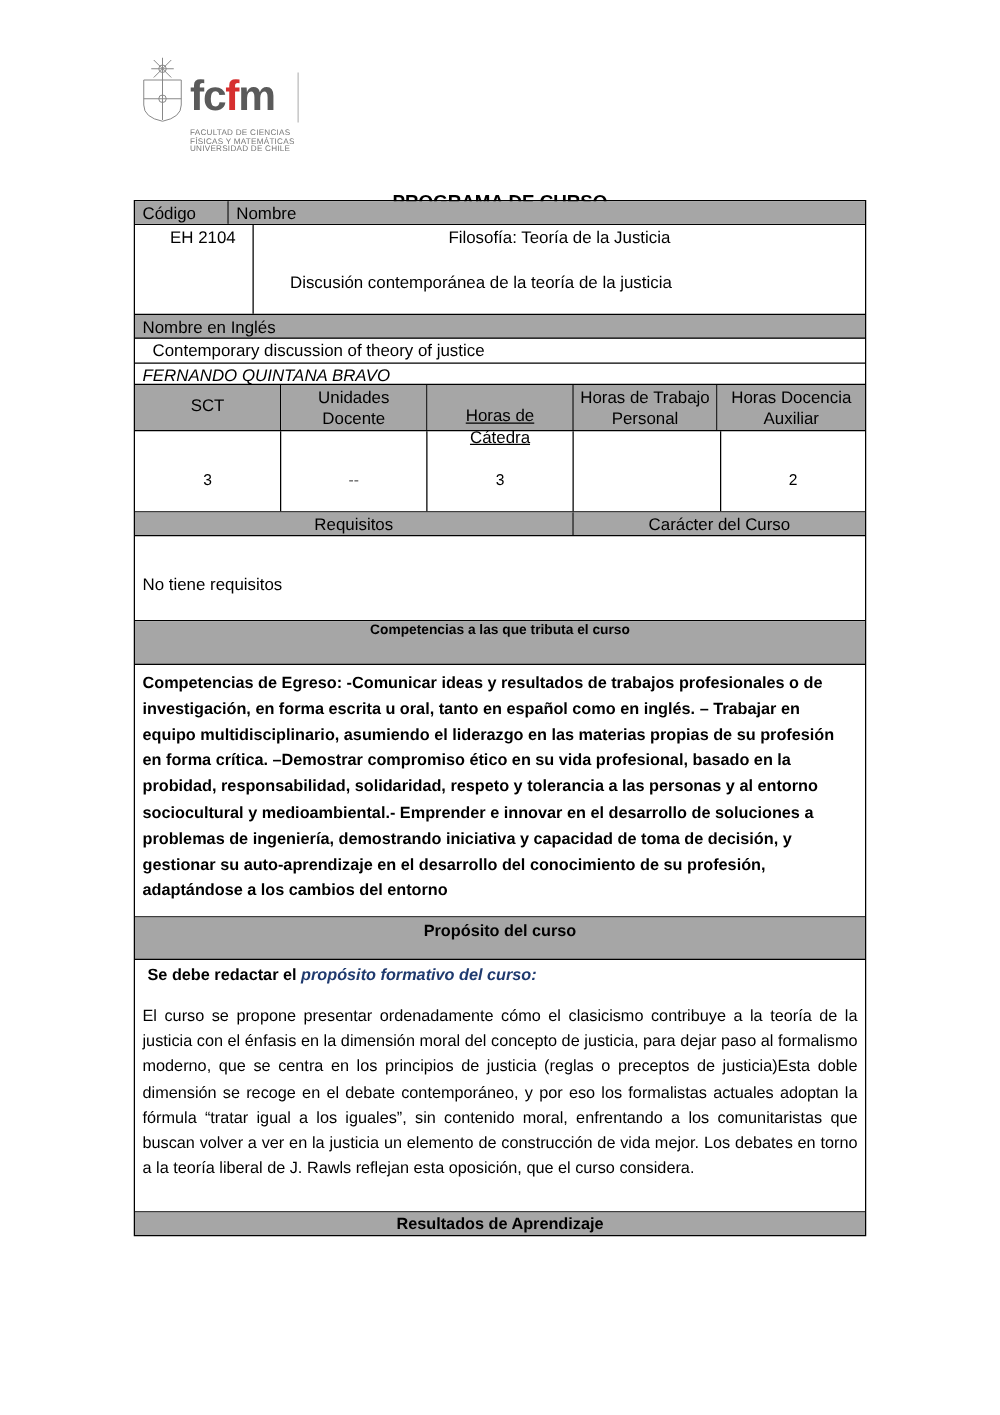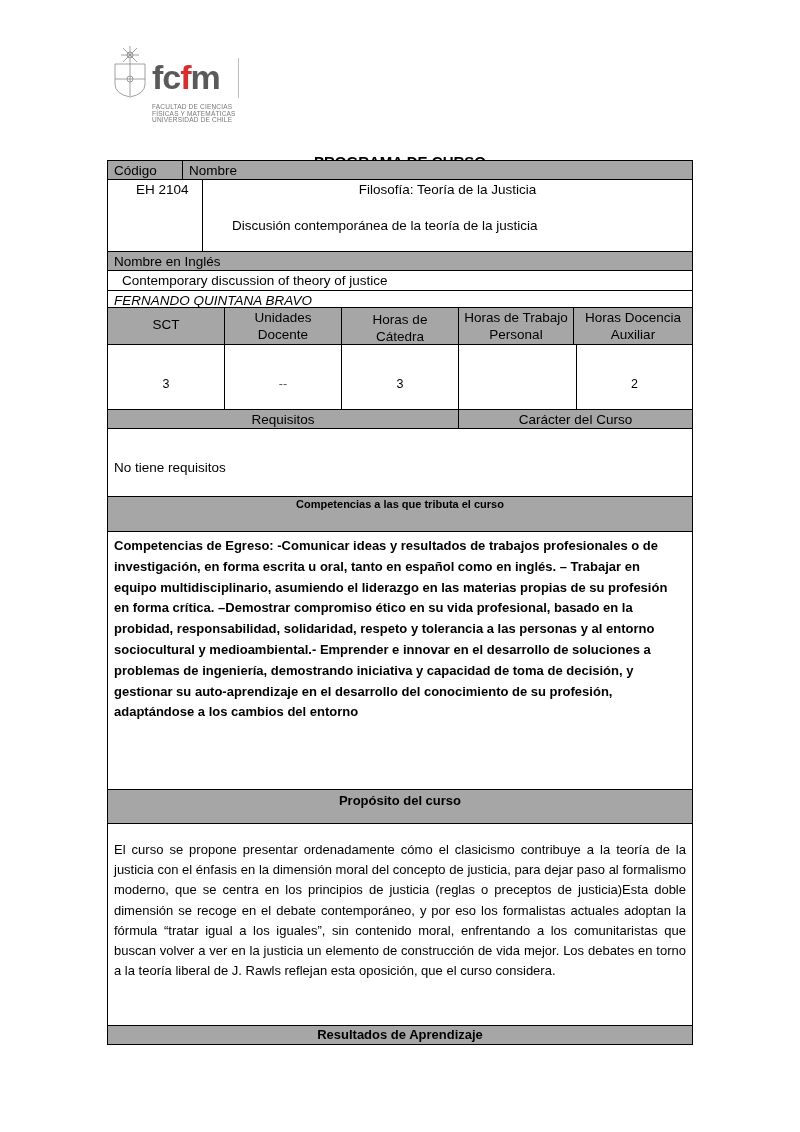--- a/index.html
+++ b/index.html
@@ -73,21 +73,21 @@
   <div class="row" style="height:17px;line-height:19px;font-style:italic;">
     <div class="cell" style="flex:1;">FERNANDO QUINTANA BRAVO</div>
   </div>
 
   <div class="row" style="height:37px;">
     <div class="cell gray center" style="width:117px;line-height:34px;">SCT</div>
     <div class="cell gray center" style="width:117px;line-height:17px;padding-top:1px;">
         <div>Unidades</div>
         <div>Docente</div>
       </div>
-    <div class="cell gray center" style="width:117px;line-height:17px;padding-top:3px;">
+    <div class="cell gray center" style="width:117px;line-height:17px;padding-top:16px;text-decoration:underline;">
         <div>Horas de</div>
         <div>Cátedra</div>
       </div>
     <div class="cell gray center" style="flex:1;line-height:17px;padding-top:1px;padding:1px 2px 0;">
         <div>Horas de Trabajo</div>
         <div>Personal</div>
       </div>
     <div class="cell gray center" style="width:118px;line-height:17px;padding-top:1px;">
         <div>Horas Docencia</div>
         <div>Auxiliar</div>
@@ -105,28 +105,29 @@
     <div class="cell gray center" style="width:351px;">Requisitos</div>
     <div class="cell gray center" style="flex:1;">Carácter del Curso</div>
   </div>
   <div class="row" style="height:68px;">
     <div class="cell" style="width:351px;padding-top:31px;">No tiene requisitos</div>
   </div>
 
   <div class="row gray" style="height:35px;">
     <div class="cell center bold" style="flex:1;padding-top:1px;font-size:11px;">Competencias a las que tributa el curso</div>
   </div>
-  <div class="row" style="height:258px;">
+  <div class="row" style="height:202px;">
     <div class="cell bold" style="flex:1;padding:4px 6px 0 6px;line-height:20.8px;font-size:13px;">Competencias de Egreso: -Comunicar ideas y resultados de trabajos profesionales o de investigación, en forma escrita u oral, tanto en español como en inglés. – Trabajar en equipo multidisciplinario, asumiendo el liderazgo en las materias propias de su profesión en forma crítica. –Demostrar compromiso ético en su vida profesional, basado en la probidad, responsabilidad, solidaridad, respeto y tolerancia a las personas y al entorno sociocultural y medioambiental.- Emprender e innovar en el desarrollo de soluciones a problemas de ingeniería, demostrando iniciativa y capacidad de toma de decisión, y gestionar su auto-aprendizaje en el desarrollo del conocimiento de su profesión, adaptándose a los cambios del entorno</div>
   </div>
 
   <div class="row gray" style="height:34px;">
     <div class="cell center bold" style="flex:1;padding-top:3px;font-size:13px;">Propósito del curso</div>
   </div>
   <div class="row" style="height:202px;">
     <div class="cell" style="flex:1;padding:2px 6px 0 6px;">
+      <div style="font-size:13px;padding-left:4px;line-height:19px;"><span class="bold">Se debe redactar el </span><span class="italic-blue bold">propósito formativo del curso:</span></div>
       <div class="just" style="margin-top:14px;line-height:20.2px;font-size:13px;">El curso se propone presentar ordenadamente cómo el clasicismo contribuye a la teoría de la justicia con el énfasis en la dimensión moral del concepto de justicia, para dejar paso al formalismo moderno, que se centra en los principios de justicia (reglas o preceptos de justicia)Esta doble dimensión se recoge en el debate contemporáneo, y por eso los formalistas actuales adoptan la fórmula “tratar igual a los iguales”, sin contenido moral, enfrentando a los comunitaristas que buscan volver a ver en la justicia un elemento de construcción de vida mejor. Los debates en torno a la teoría liberal de J. Rawls reflejan esta oposición, que el curso considera.</div>
     </div>
   </div>
   <div class="row gray" style="height:18px;line-height:18px;">
     <div class="cell center bold" style="flex:1;font-size:13px;">Resultados de Aprendizaje</div>
   </div>
 </div>
 
 </body></html>

